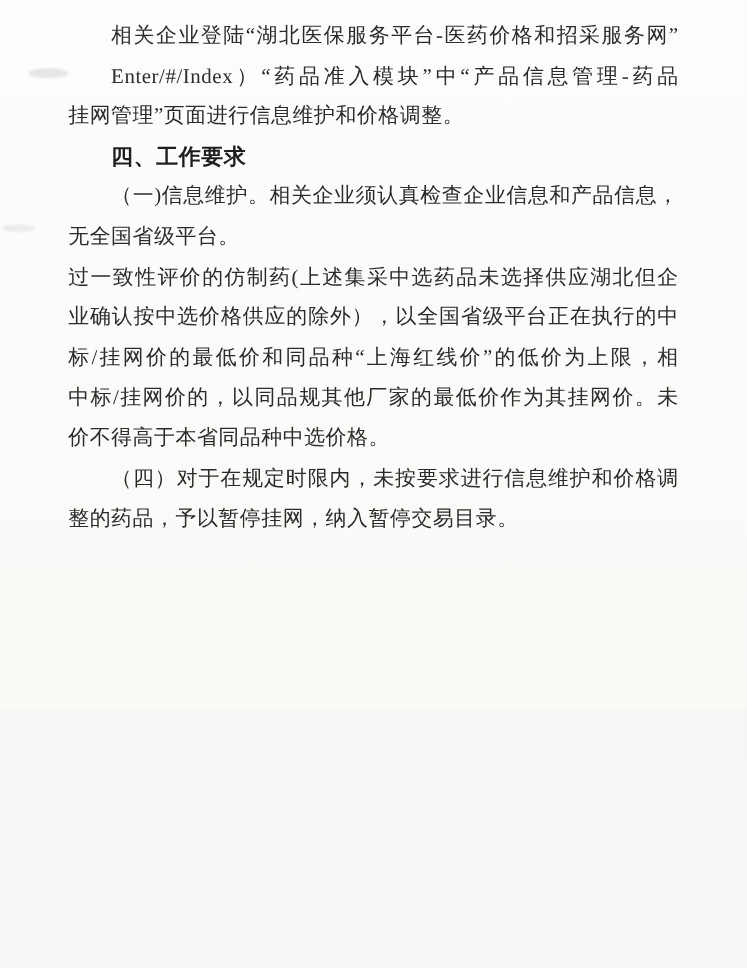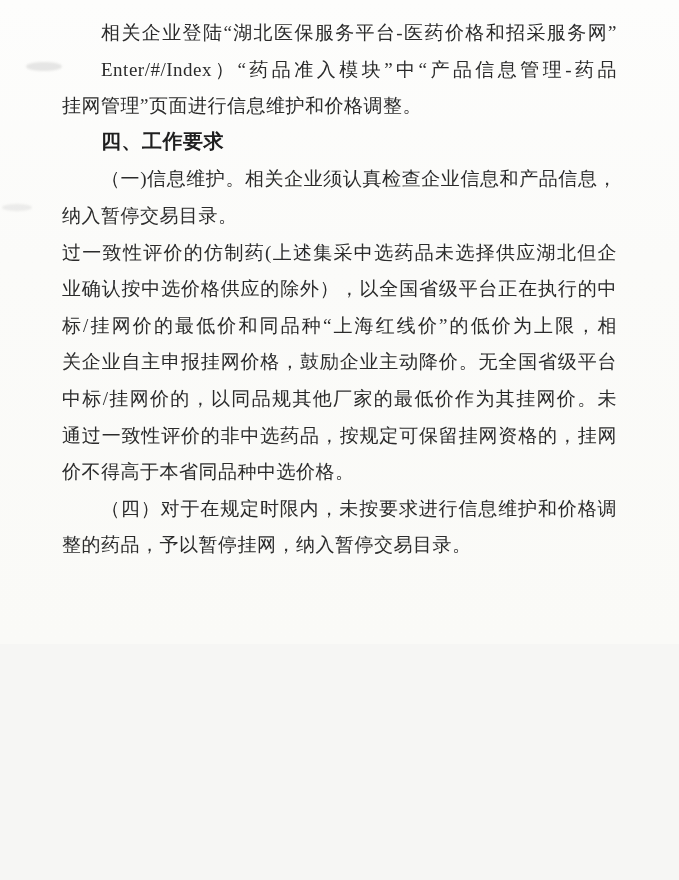--- a/index.html
+++ b/index.html
@@ -43,21 +43,21 @@
     white-space: normal;
     overflow: visible;
   }
   .line.fill {
     text-align-last: justify;
   }
   .line.indent {
     padding-left: 39px;
   }
   .paragraph.bold .line {
-    font-family: Liberation Mono, monospace;
+    font-family: Liberation Sans, sans-serif;
     font-weight: bold;
     font-size: 20px;
     color: #1e1e1e;
   }
   .page-number {
     position: absolute;
     left: 74px;
     top: 829px;
     font-size: 17px;
     line-height: 22px;
@@ -104,29 +104,27 @@
       <div class="paragraph">
         <div class="line indent fill">相关企业登陆“湖北医保服务平台-医药价格和招采服务网”</div>
         <div class="line indent fill">Enter/#/Index）“药品准入模块”中“产品信息管理-药品</div>
         <div class="line">挂网管理”页面进行信息维护和价格调整。</div>
       </div>
       <div class="paragraph bold">
         <div class="line indent">四、工作要求</div>
       </div>
       <div class="paragraph">
         <div class="line indent fill">（一)信息维护。相关企业须认真检查企业信息和产品信息，</div>
-        <div class="line">纳入暂停交易目录。</div>
+        <div class="line">无全国省级平台。</div>
       </div>
       <div class="paragraph">
         <div class="line fill">过一致性评价的仿制药(上述集采中选药品未选择供应湖北但企</div>
         <div class="line fill">业确认按中选价格供应的除外），以全国省级平台正在执行的中</div>
         <div class="line fill">标/挂网价的最低价和同品种“上海红线价”的低价为上限，相</div>
-        <div class="line fill">关企业自主申报挂网价格，鼓励企业主动降价。无全国省级平台</div>
         <div class="line fill">中标/挂网价的，以同品规其他厂家的最低价作为其挂网价。未</div>
-        <div class="line fill">通过一致性评价的非中选药品，按规定可保留挂网资格的，挂网</div>
         <div class="line">价不得高于本省同品种中选价格。</div>
       </div>
       <div class="paragraph">
         <div class="line indent fill">（四）对于在规定时限内，未按要求进行信息维护和价格调</div>
         <div class="line">整的药品，予以暂停挂网，纳入暂停交易目录。</div>
       </div>
     </div>
   <div class="page-number">— 2 —</div>
   <div class="artifact artifact-smudge"></div>
   <div class="artifact artifact-smudge-2"></div>

